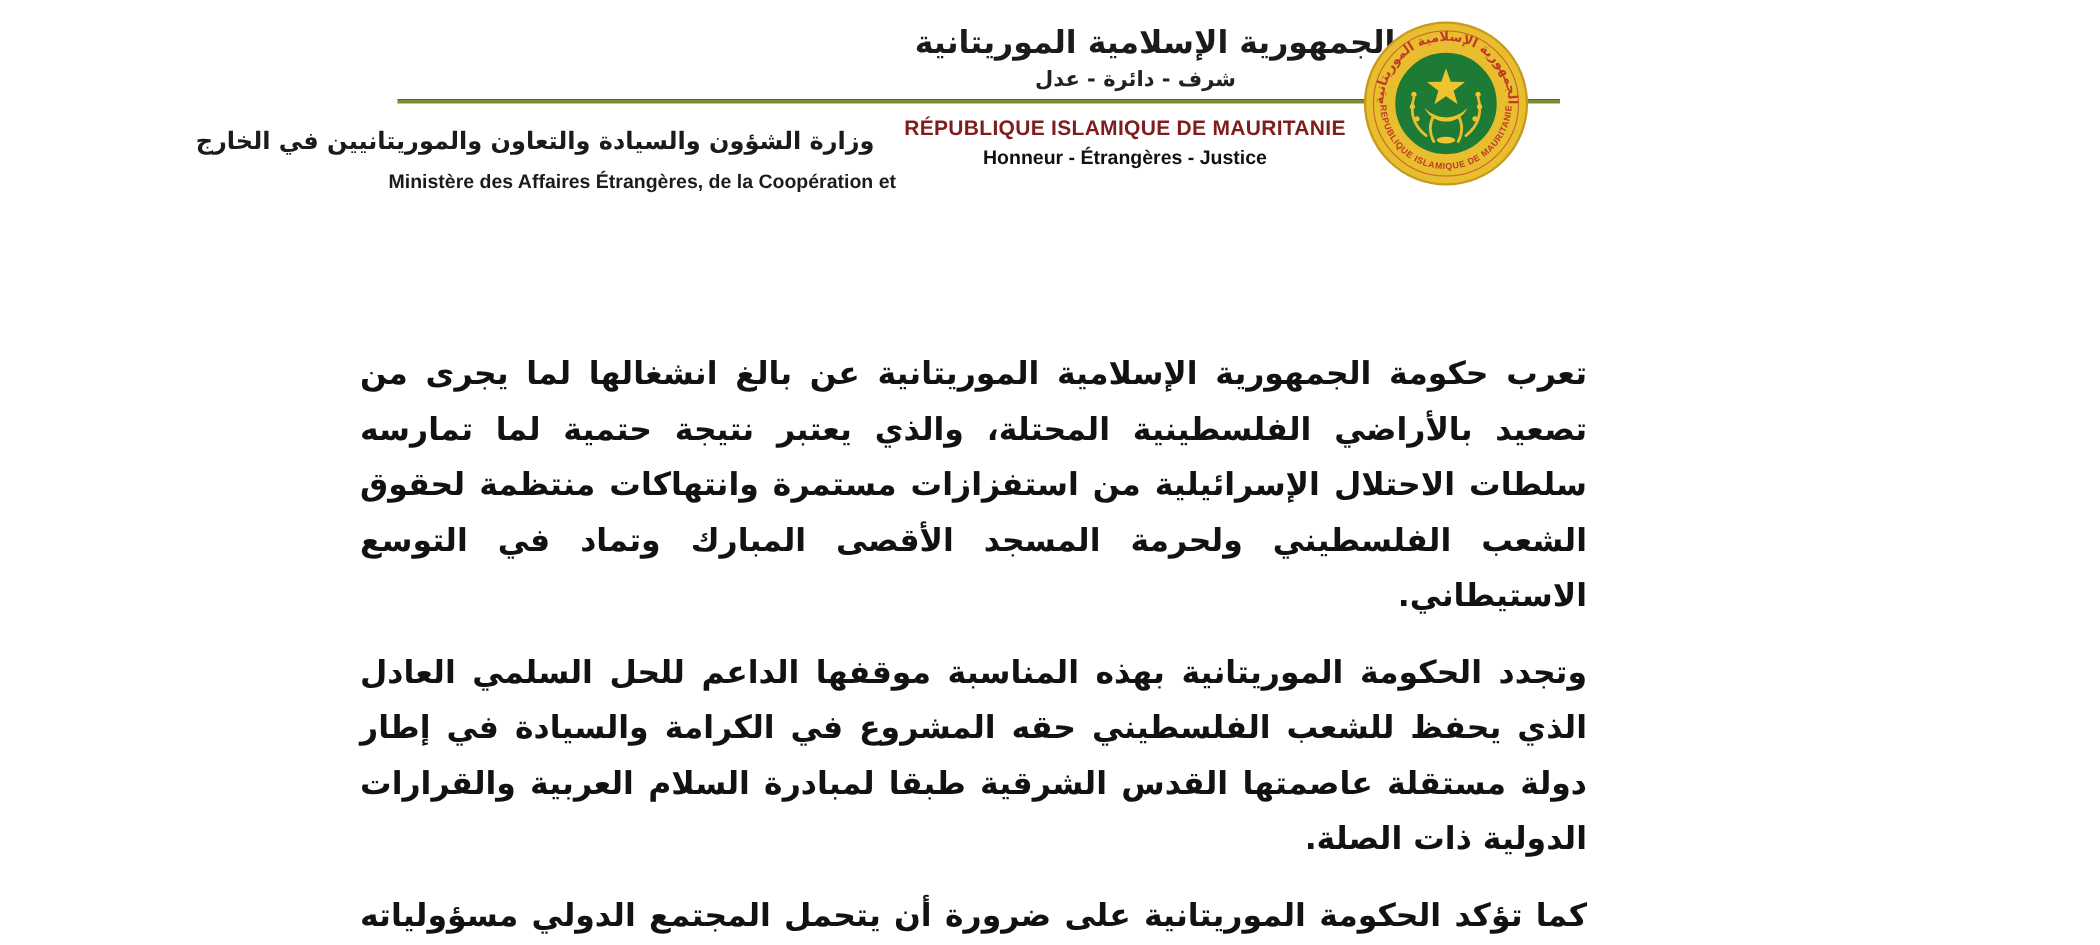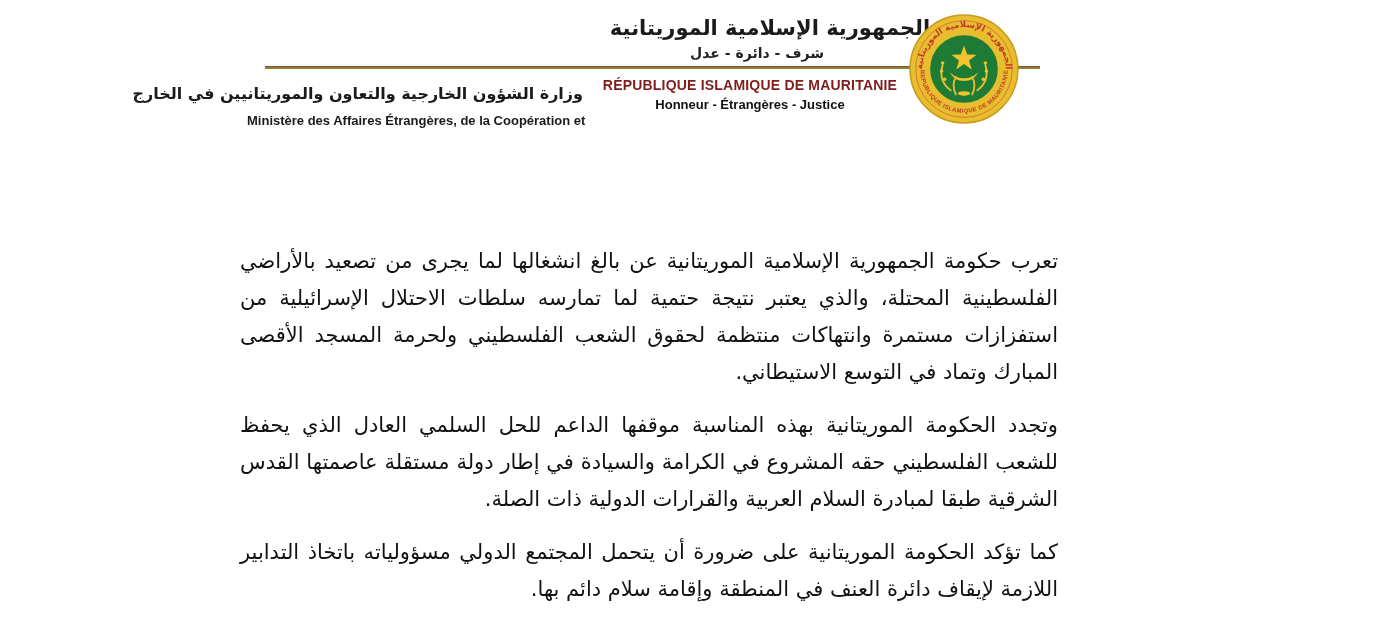--- a/index.html
+++ b/index.html
@@ -53,20 +53,21 @@
     direction: rtl;
     color: #1b1b1b;
     margin-bottom: 7px;
     white-space: nowrap;
   }
   .ministry-fr {
     font-size: 13px; font-weight: bold;
     color: #1b1b1b;
     line-height: 1.75;
     white-space: nowrap;
+    margin-left: 12px;
   }
   .republic-block {
     position: absolute;
     left: 750px; top: 77px;
     transform: translateX(-50%);
     text-align: center;
   }
   .republic-name {
     font-size: 14px; font-weight: bold;
     letter-spacing: 0.2px;
@@ -91,33 +92,33 @@
     position: absolute;
     left: 240px; top: 227px;
     width: 818px;
     direction: rtl;
     text-align: justify;
     font-family: "DejaVu Sans", sans-serif;
     font-size: 21px;
     line-height: 37px;
     color: #121212;
   }
-  .doc-body p { margin: 16px 0 14px 0; }
+  .doc-body p { margin: 4px 0 14px 0; font-weight: bold; }
 </style>
 </head>
 <body>
 
 <div class="page">
 
   <div class="calligraphy">الجمهورية الإسلامية الموريتانية</div>
   <div class="motto-ar">شرف - دائرة - عدل</div>
   <div class="rule"></div>
 
   <div class="ministry-block">
-    <div class="ministry-ar">وزارة الشؤون الخارجية والتعاون والموريتانيين في الخارج</div>
+    <div class="ministry-ar">وزارة الشؤون والسيادة والتعاون والموريتانيين في الخارج</div>
     <div class="ministry-fr">Ministère des Affaires Étrangères, de la Coopération et</div>
   </div>
 
   <div class="republic-block">
     <div class="republic-name">RÉPUBLIQUE ISLAMIQUE DE MAURITANIE</div>
     <div class="motto-fr">Honneur - Étrangères - Justice</div>
   </div>
 
   <svg class="seal" viewBox="0 0 110 110" xmlns="http://www.w3.org/2000/svg">
     <defs>

